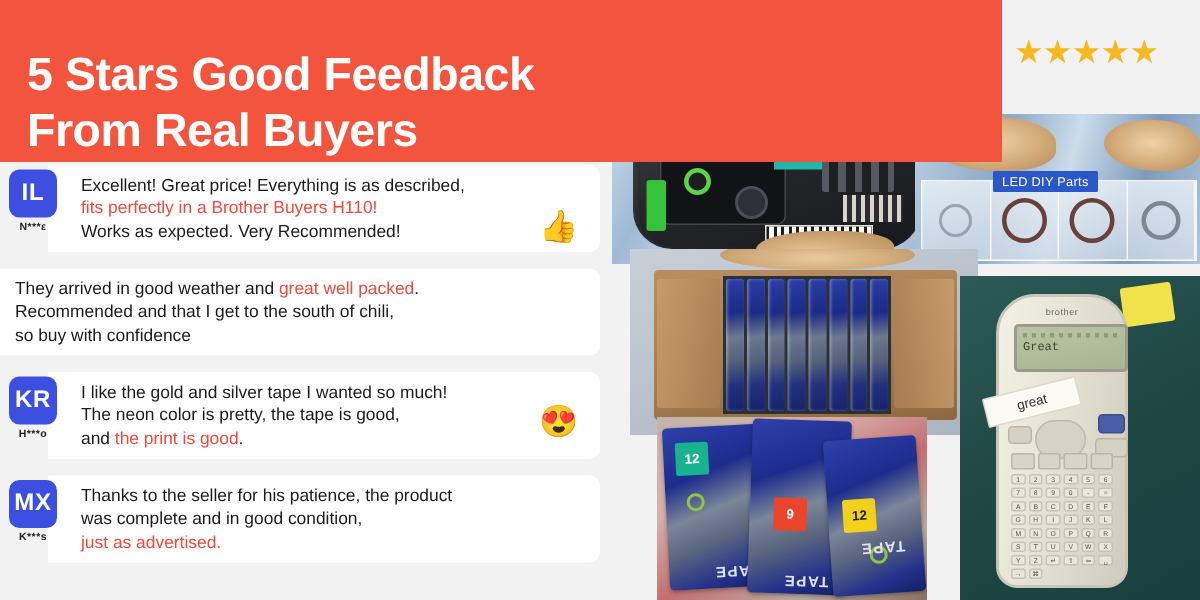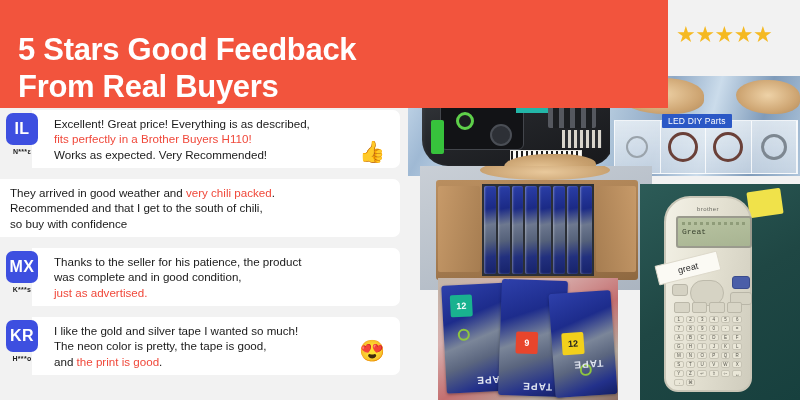--- a/index.html
+++ b/index.html
@@ -457,43 +457,43 @@
         </div>
         <div class="bubble">
           <div class="bubble-text">Excellent! Great price! Everything is as described,
 <span class="hl">fits perfectly in a Brother Buyers H110!</span>
 Works as expected. Very Recommended!</div>
           <span class="emoji">👍</span>
         </div>
       </div>
       <div class="review">
         <div class="bubble">
-          <div class="bubble-text">They arrived in good weather and <span class="hl">very chili packed</span>.
+          <div class="bubble-text">They arrived in good weather and <span class="hl">great well packed</span>.
 Recommended and that I get to the south of chili,
 so buy with confidence</div>
-        </div>
-      </div>
-      <div class="review">
-        <div class="avatar-col">
-          <div class="avatar">MX</div>
-          <div class="username">K***s</div>
-        </div>
-        <div class="bubble">
-          <div class="bubble-text">Thanks to the seller for his patience, the product
-was complete and in good condition,
-<span class="hl">just as advertised.</span></div>
         </div>
       </div>
       <div class="review">
         <div class="avatar-col">
           <div class="avatar">KR</div>
           <div class="username">H***o</div>
         </div>
         <div class="bubble">
           <div class="bubble-text">I like the gold and silver tape I wanted so much!
 The neon color is pretty, the tape is good,
 and <span class="hl">the print is good</span>.</div>
           <span class="emoji mid">😍</span>
         </div>
       </div>
+      <div class="review">
+        <div class="avatar-col">
+          <div class="avatar">MX</div>
+          <div class="username">K***s</div>
+        </div>
+        <div class="bubble">
+          <div class="bubble-text">Thanks to the seller for his patience, the product
+was complete and in good condition,
+<span class="hl">just as advertised.</span></div>
+        </div>
+      </div>
     </div>
 
 </div>
 
 </body></html>

